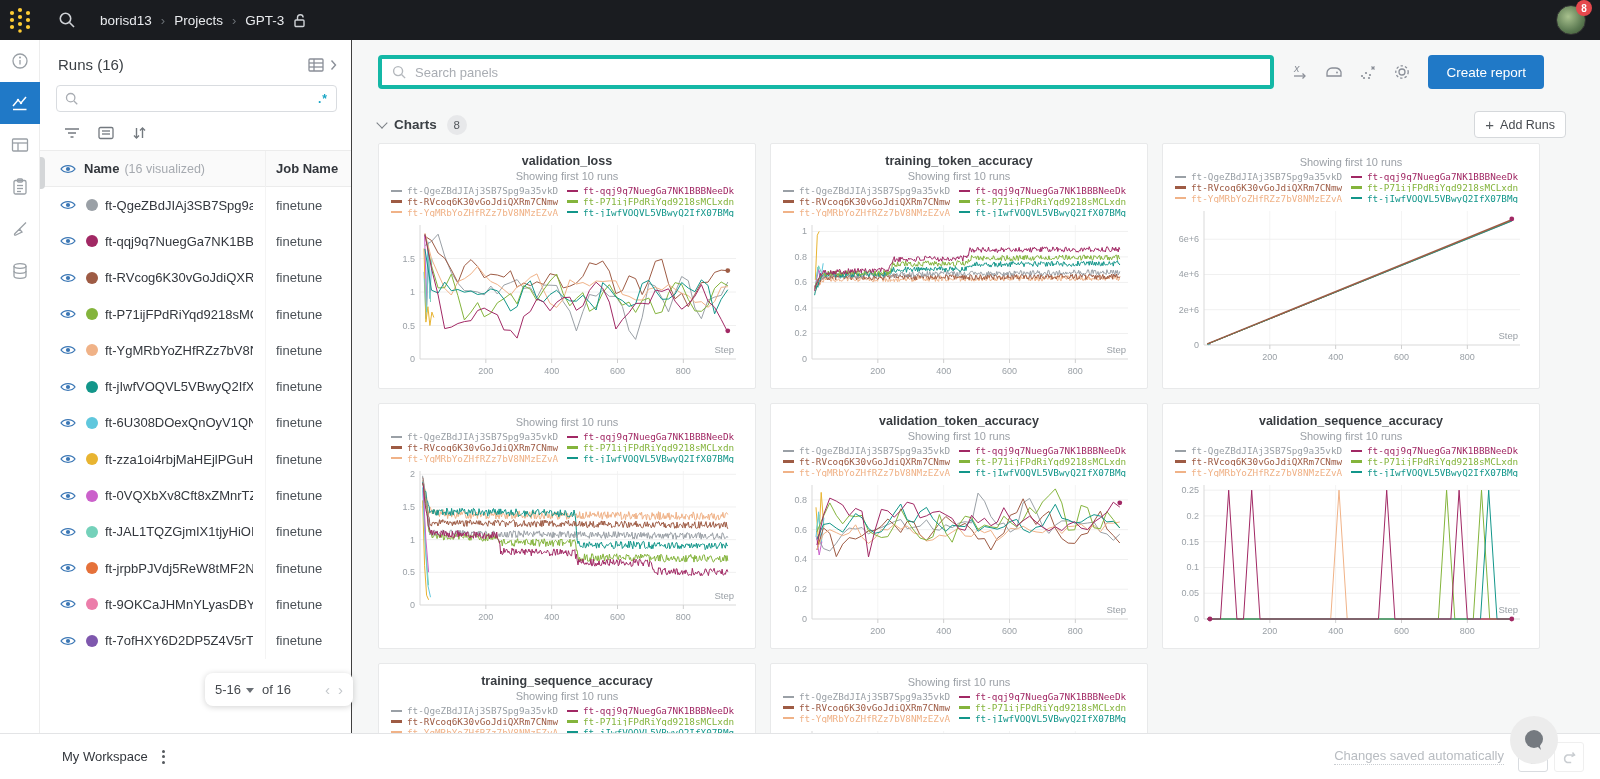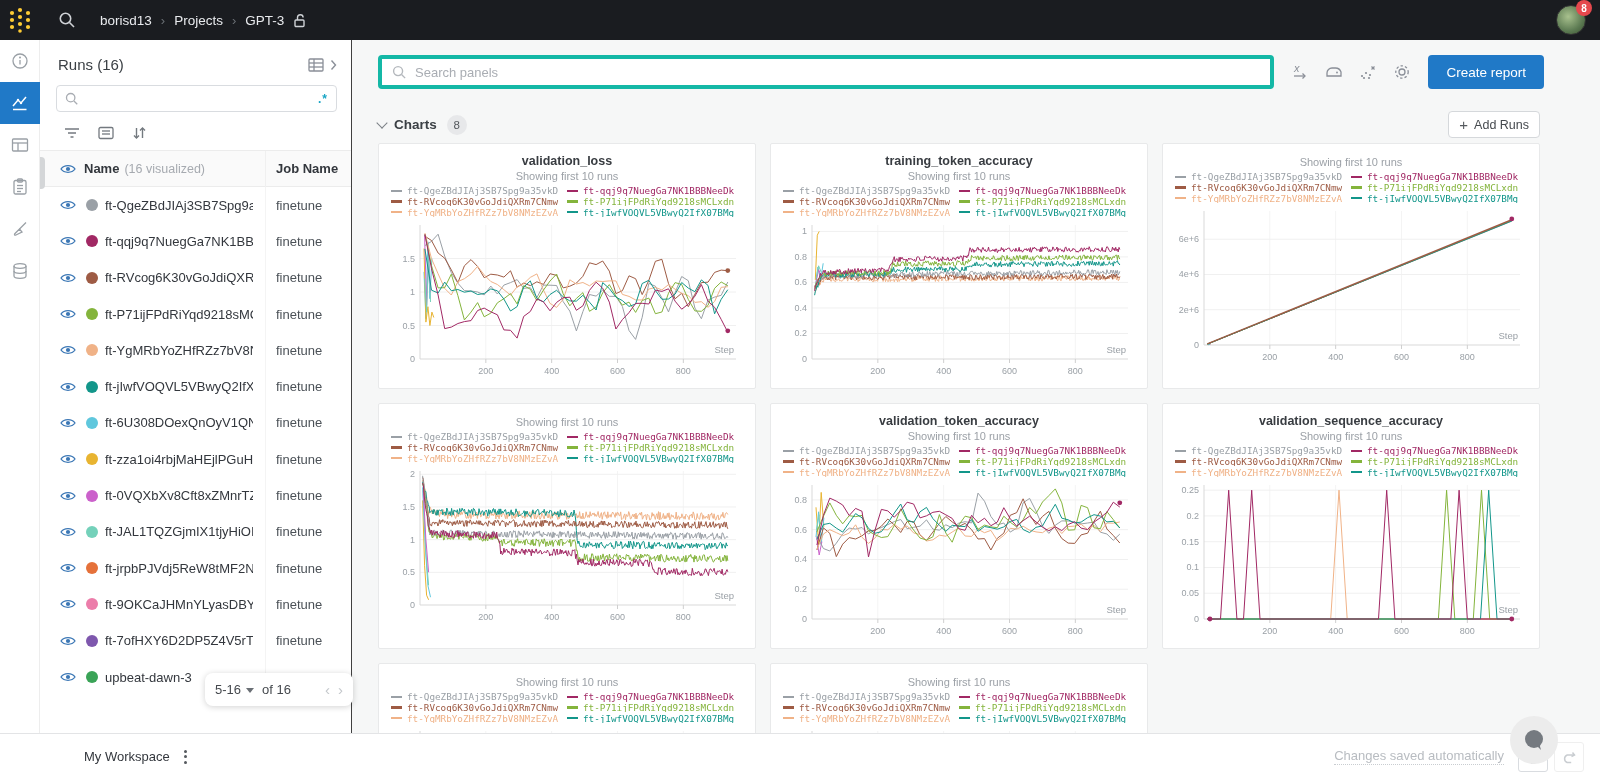--- a/index.html
+++ b/index.html
@@ -52,38 +52,38 @@
 
   
   .main { position:absolute; left:352px; top:40px; width:1248px; height:693px; background:#f6f7f7; }
   .main-top { display:flex; align-items:center; padding:15px 56px 0 26px; gap:10px; }
   .panel-search { flex:1; height:34px; background:#fff; border:4px solid #14b8a6; border-radius:4px; display:flex; align-items:center; padding:0 10px; }
   .panel-search input { border:none; outline:none; flex:1; font-size:13px; color:#555; background:transparent; }
   .panel-search input::placeholder { color:#a9adb3; }
   .mt-icons { display:flex; align-items:center; gap:14px; margin:0 6px; }
   .mt-icons .ic { cursor:pointer; display:flex; }
   .btn-create { height:34px; background:#2079c7; color:#fff; font-size:13.5px; border:none; border-radius:4px; padding:0 18px; cursor:pointer; }
-  .section-row { display:flex; align-items:center; padding:22px 60px 0 26px; }
+  .section-row { display:flex; align-items:center; padding:22px 34px 0 26px; }
   .chev { width:8px; height:8px; border-right:1.6px solid #7b8086; border-bottom:1.6px solid #7b8086; transform:rotate(45deg); margin:-3px 8px 0 0; }
   .section-label { font-size:13.5px; font-weight:bold; color:#3b4045; }
   .section-count { margin-left:10px; background:#e7e8ea; color:#55595e; font-size:11.5px; min-width:20px; height:20px; border-radius:10px; display:flex; align-items:center; justify-content:center; padding:0 6px; }
   .btn-addpanel { margin-left:auto; height:27px; background:#fff; border:1px solid #d5d8db; border-radius:4px; font-size:12.5px; color:#45494e; padding:0 10px; cursor:pointer; display:flex; align-items:center; gap:6px; }
   .plus { font-size:15px; color:#55595e; line-height:1; }
 
   .grid { position:absolute; left:26px; top:103px; width:1162px; display:grid; grid-template-columns:repeat(3,378px); gap:14px; }
   .panel { width:378px; height:246px; background:#fff; border:1px solid #e8e9ea; border-radius:2px; padding-top:10px; overflow:hidden; cursor:pointer; }
   .ctitle { text-align:center; font-size:12.5px; font-weight:bold; color:#383c41; }
   .csub { text-align:center; font-size:11px; color:#9ca1a7; margin-top:2px; }
   .legend { height:31px; overflow:hidden; margin:4px auto 0; width:352px; display:grid; grid-template-columns:1fr 1fr; row-gap:1px; }
   .li { display:flex; align-items:center; gap:5px; font-family:"DejaVu Sans Mono",monospace; font-size:9.3px; white-space:nowrap; overflow:hidden; }
   .sw { width:11px; height:2.4px; flex:0 0 auto; }
 
   
   .footer { position:absolute; left:0; top:733px; width:1600px; height:46px; background:#fff; border-top:1px solid #e3e4e6; z-index:60; display:flex; align-items:center; }
-  .ws-label { margin-left:84px; font-size:13px; color:#33373d; }
+  .ws-label { margin-left:62px; font-size:13px; color:#33373d; }
   .vdots { display:flex; flex-direction:column; gap:2.5px; margin-left:14px; cursor:pointer; }
   .vdots i { width:3px; height:3px; border-radius:50%; background:#55595e; }
   .autosave { margin-left:auto; font-size:13px; color:#b8bcc1; border-bottom:1px dotted #c9cdd1; padding-bottom:1px; }
   .undoredo { display:flex; gap:6px; margin:0 16px 0 14px; }
   .ur-btn { width:30px; height:30px; border:1px solid #d9dce0; border-radius:3px; background:#fff; display:flex; align-items:center; justify-content:center; cursor:pointer; }
   .ur-btn.disabled { border-color:#efefef; }
   .chat { position:absolute; right:42px; top:-18px; width:48px; height:48px; border-radius:50%; background:#ececec; display:flex; align-items:center; justify-content:center; cursor:pointer; }
 </style>
 </head>
 <body>
@@ -363,31 +363,20 @@
       </div>
       <div class="run-row">
         <span class="eye">
           <svg width="16" height="12" viewBox="0 0 16 12">
             <path d="M1 6 C4 1.6 12 1.6 15 6 C12 10.4 4 10.4 1 6 Z" fill="none" stroke="#3b77b5" stroke-width="1.3"></path>
             <circle cx="8" cy="6" r="2.1" fill="#3b77b5"></circle>
           </svg>
         </span>
         <span class="dot" style="background:#7e57ad"></span>
         <span class="rname">ft-7ofHXY6D2DP5Z4V5rTv</span>
-        <span class="rjob">finetune</span>
-      </div>
-      <div class="run-row">
-        <span class="eye">
-          <svg width="16" height="12" viewBox="0 0 16 12">
-            <path d="M1 6 C4 1.6 12 1.6 15 6 C12 10.4 4 10.4 1 6 Z" fill="none" stroke="#3b77b5" stroke-width="1.3"></path>
-            <circle cx="8" cy="6" r="2.1" fill="#3b77b5"></circle>
-          </svg>
-        </span>
-        <span class="dot" style="background:#3aa357"></span>
-        <span class="rname">upbeat-dawn-3</span>
         <span class="rjob">finetune</span>
       </div>
     </div>
   <div class="pagination">
     <span>5-16</span>
     <span class="pag-caret"></span>
     <span class="pag-of">of 16</span>
     <span class="pag-nav">
       <span>‹</span>
       <span>›</span>
@@ -841,20 +830,21 @@
           <polyline points="37.3,140.0 341.8,140.0" fill="none" stroke="#9e5b44" stroke-width="1" stroke-linejoin="round"></polyline>
           <polyline points="37.3,140.0 160.7,140.0 169.0,11.2 177.2,140.0 341.8,140.0" fill="none" stroke="#f0b287" stroke-width="1" stroke-linejoin="round"></polyline>
           <polyline points="37.3,140.0 268.4,140.0 276.6,11.2 284.8,140.0 303.3,140.0 311.5,11.2 319.7,140.0 341.8,140.0" fill="none" stroke="#84b43c" stroke-width="1" stroke-linejoin="round"></polyline>
           <polyline points="37.3,140.0 310.5,140.0 318.7,11.2 327.0,140.0 341.8,140.0" fill="none" stroke="#12968a" stroke-width="1" stroke-linejoin="round"></polyline>
           <polyline points="37.3,140.0 50.5,140.0 58.7,11.2 66.9,140.0 73.5,140.0 81.7,11.2 90.0,140.0 208.5,140.0 216.7,11.2 224.9,140.0 280.9,140.0 289.1,11.2 297.3,140.0 341.8,140.0" fill="none" stroke="#a12864" stroke-width="1" stroke-linejoin="round"></polyline>
           <circle cx="39.925" cy="140" r="2.4" fill="#a12864"></circle>
           <circle cx="341.77083333333337" cy="140" r="2.4" fill="#a12864"></circle>
         </svg>
       </div>
       <div class="panel">
+        <div class="ctitle">training_sequence_accuracy</div>
         <div class="csub">Showing first 10 runs</div>
         <div class="legend">
           <span class="li">
             <span class="sw" style="background:#9aa0a6"></span>
             <span style="color:#9aa0a6">ft-QgeZBdJIAj3SB7Spg9a35vkD</span>
           </span>
           <span class="li">
             <span class="sw" style="background:#a12864"></span>
             <span style="color:#a12864">ft-qqj9q7NuegGa7NK1BBBNeeDk</span>
           </span>

